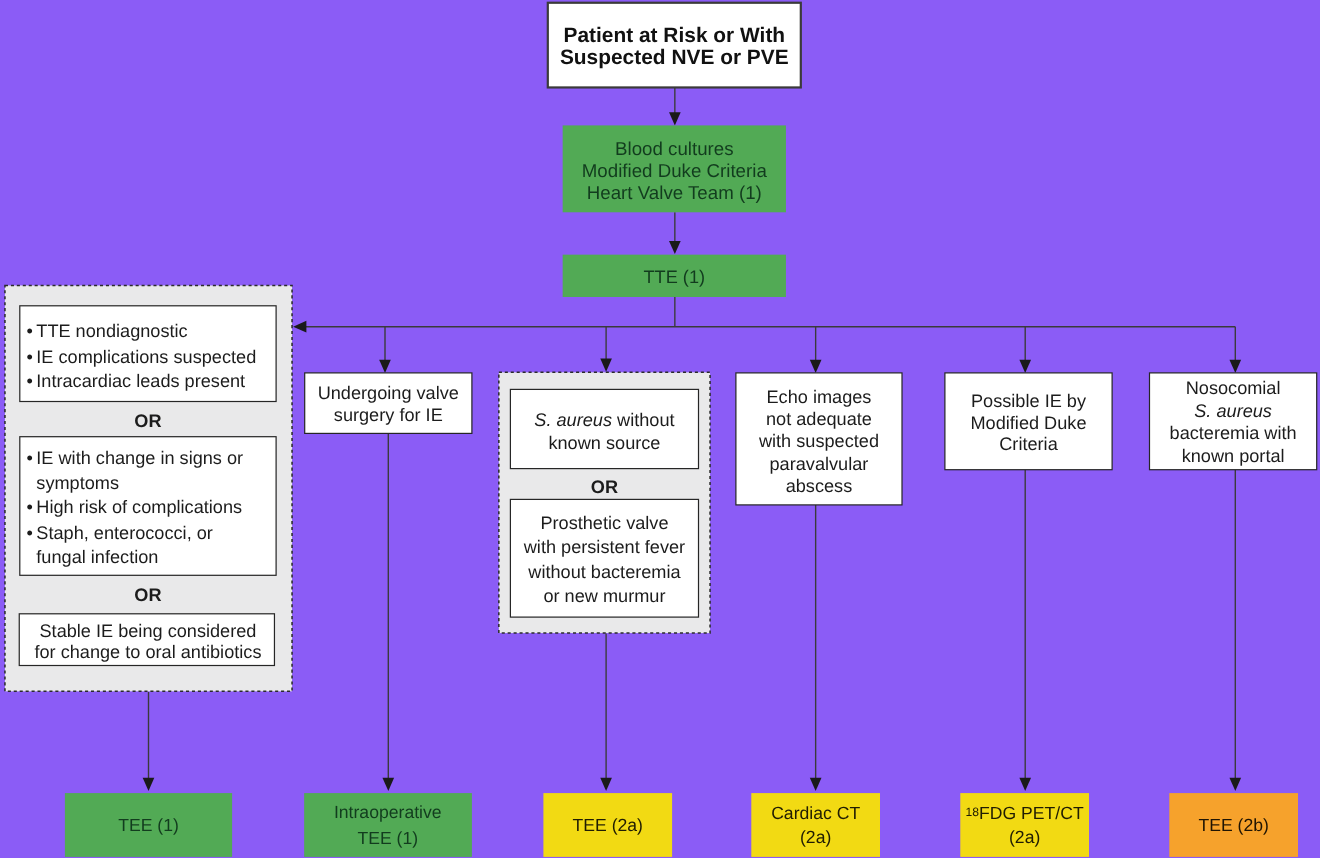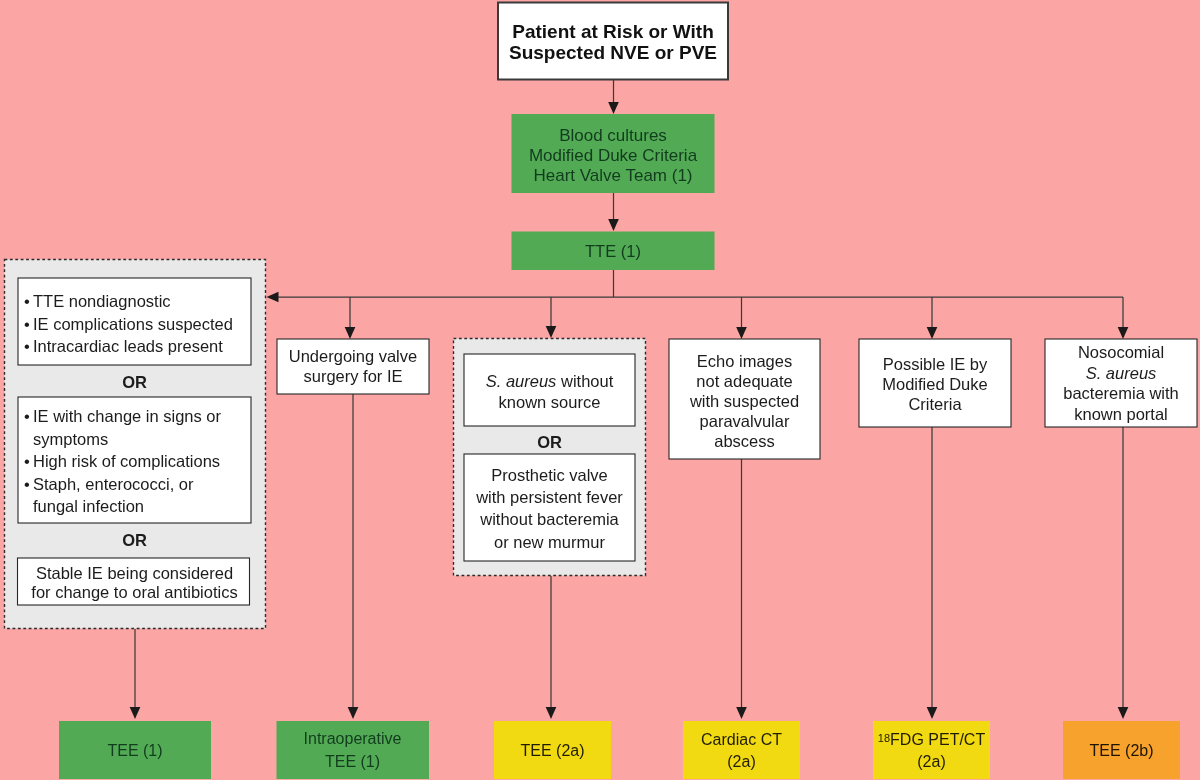--- a/index.html
+++ b/index.html
@@ -1,16 +1,16 @@
 <!DOCTYPE html>
 <html><head>
 <meta charset="utf-8">
 <style>
   html,body{margin:0;padding:0;background:#ffffff;}
-  #wrap{width:1200px;height:780px;position:relative;background:#fca5a5;overflow:hidden;}
+  #wrap{width:1200px;height:780px;position:relative;background:#8b5cf6;overflow:hidden;}
   svg{display:block;}
   text{font-family:"Liberation Sans",sans-serif;}
 </style>
 </head>
 <body>
 <div id="wrap">
 <svg width="1200" height="780" viewBox="0 0 1200 780">
 
 <g stroke="#3a3a3a" stroke-width="1.25" fill="none">
   <line x1="613.5" y1="80" x2="613.5" y2="103"></line>

